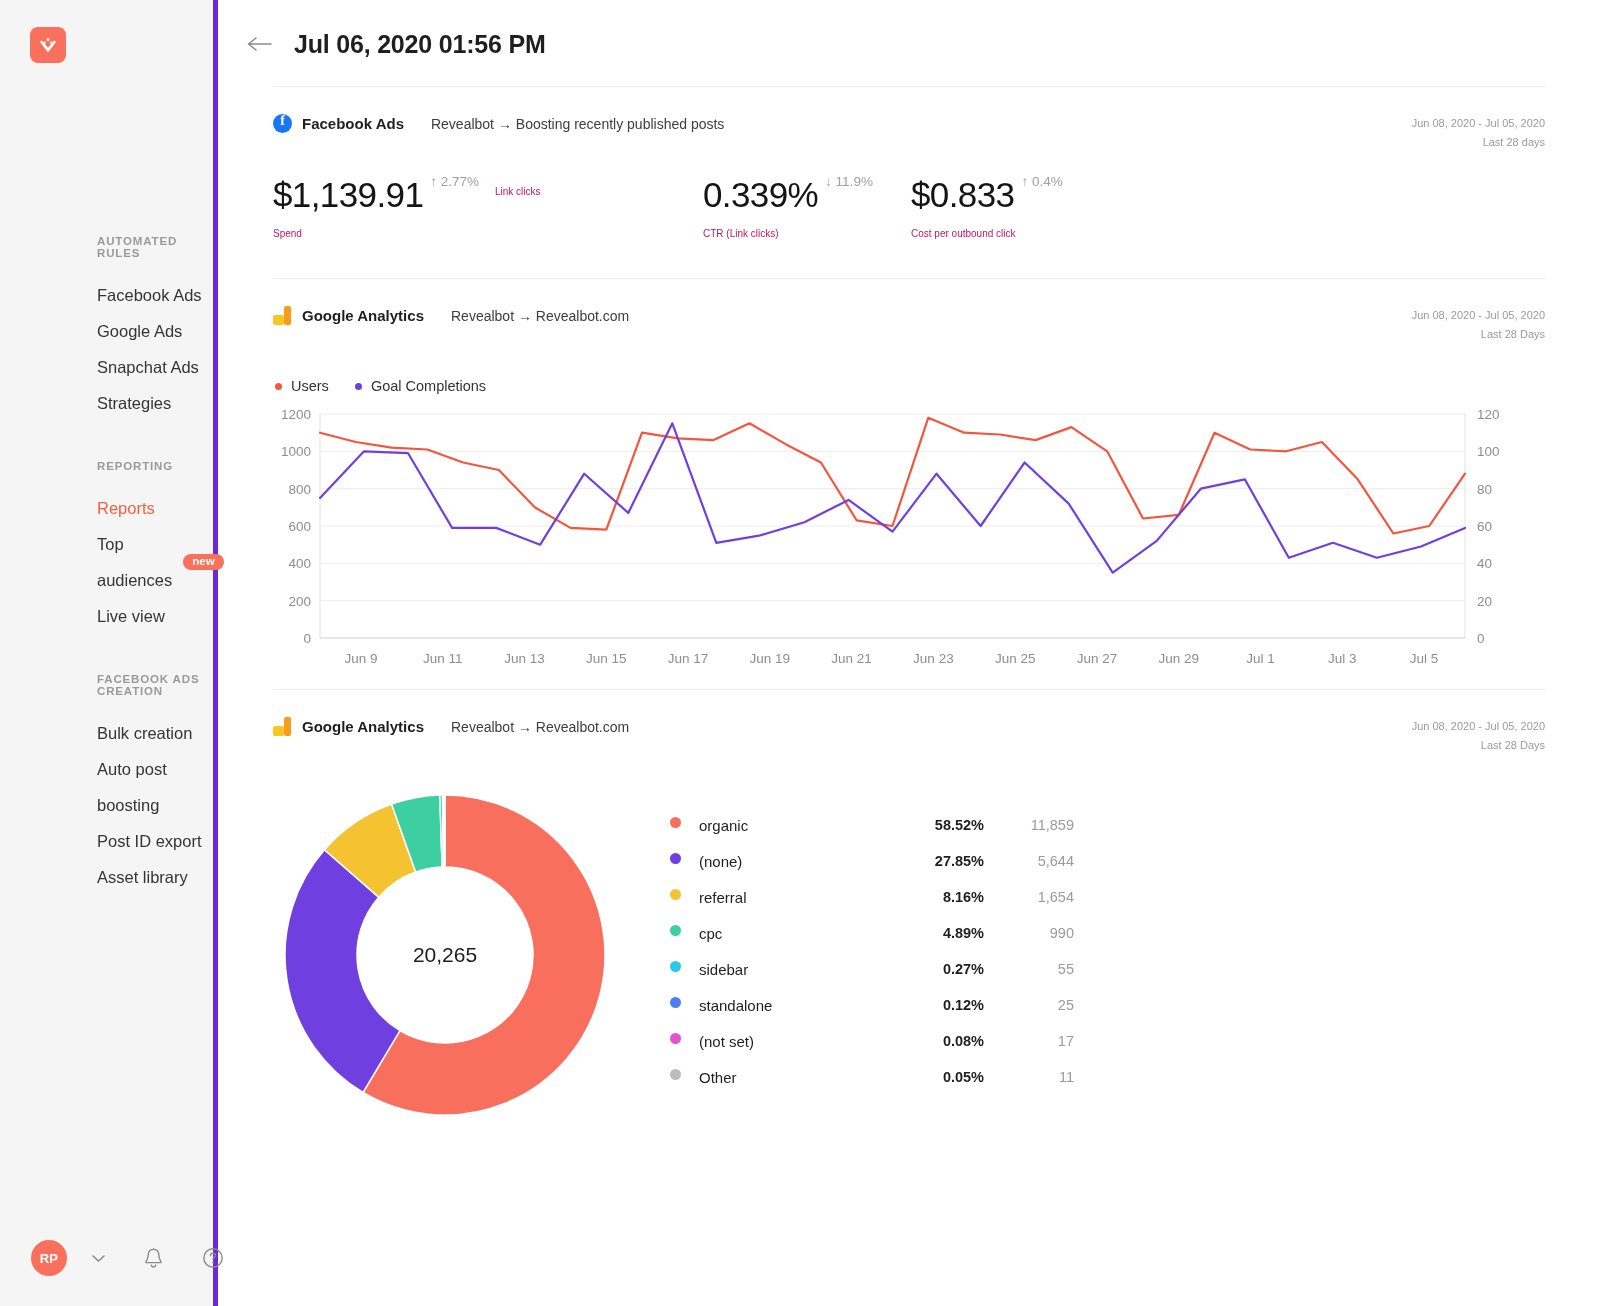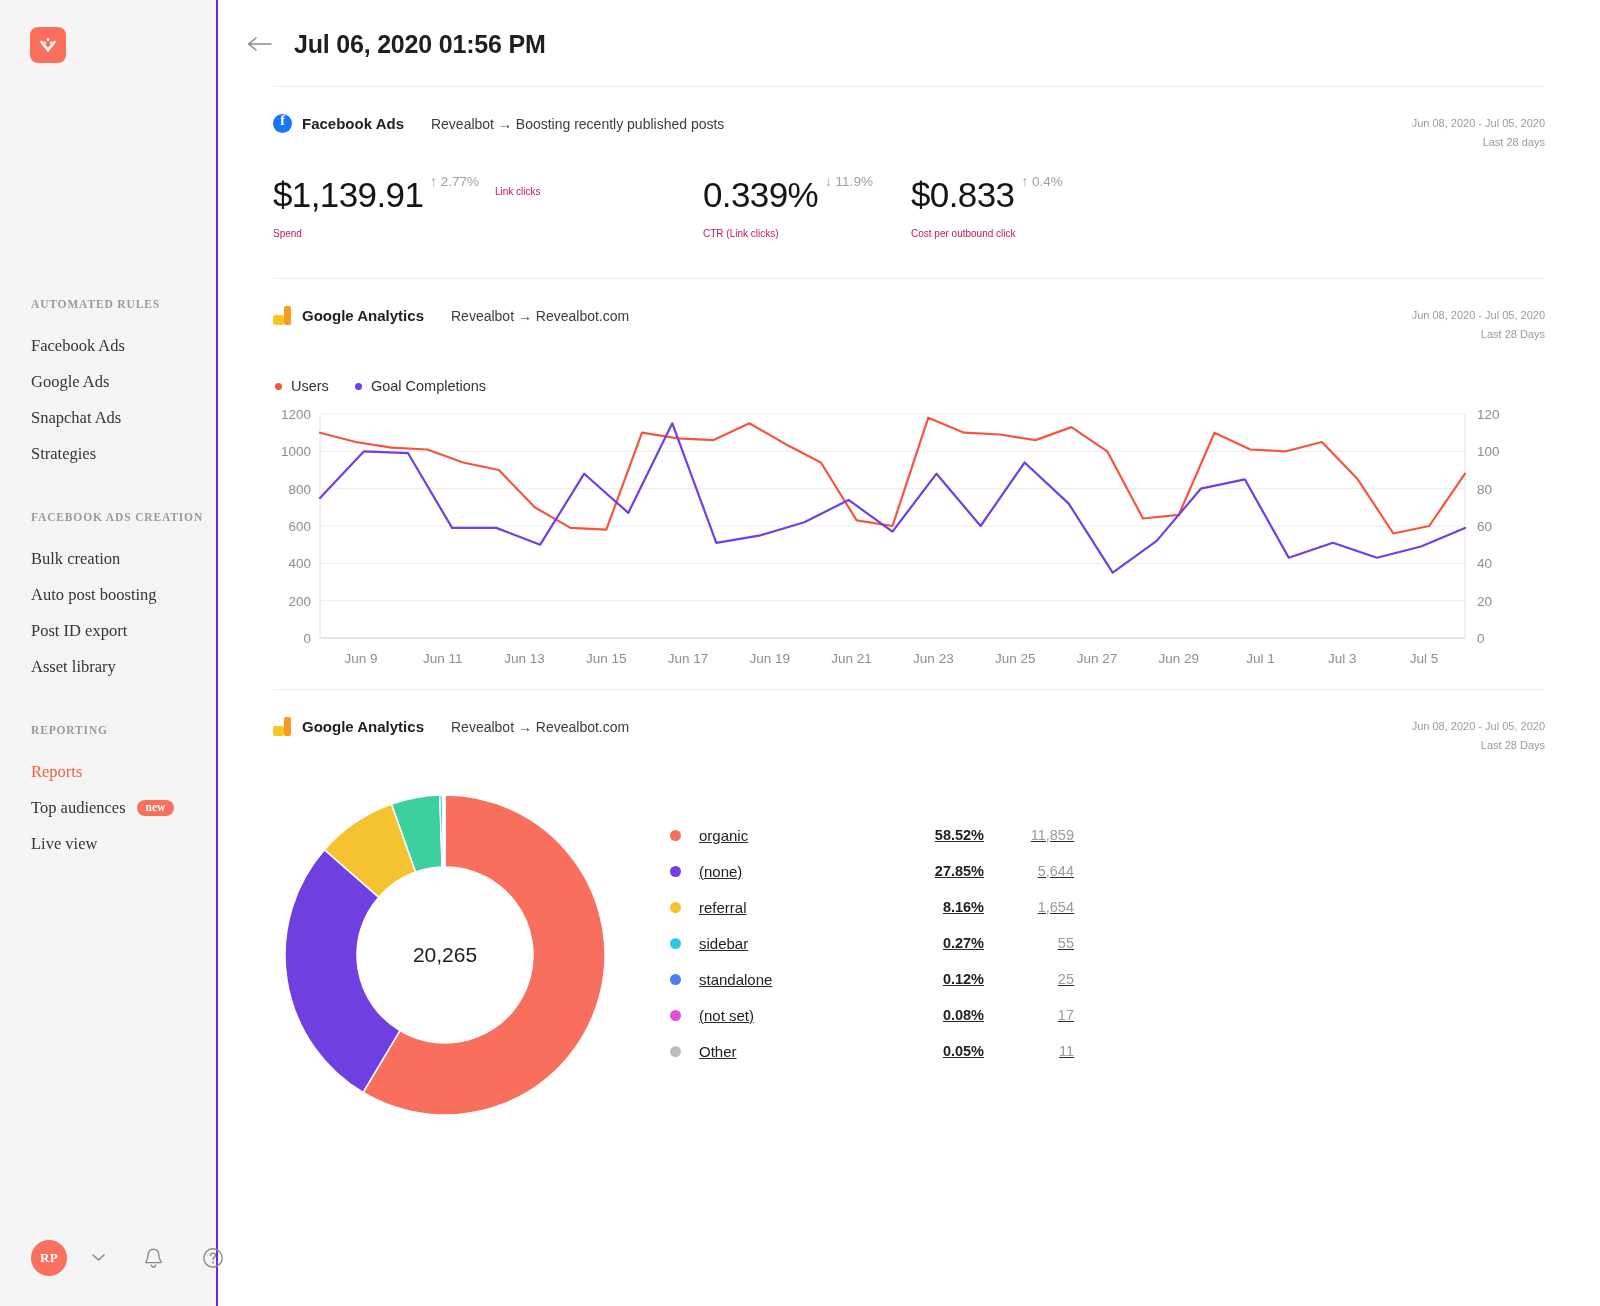--- a/index.html
+++ b/index.html
@@ -9,25 +9,24 @@
     background: #ffffff;
     color: #2c2c2c;
     overflow: hidden;
   }
   .app { display: flex; width: 1600px; height: 1306px; }
 
   
   .sidebar {
     width: 218px; height: 1306px;
     background: #f5f5f5;
-    border-right: 2px solid #6d28d9;
-    display: flex; flex-direction: column;
+    border-right: 5px solid #6d28d9;
+    display: flex; flex-direction: row;
     position: relative;
     flex: 0 0 218px;
-    font-family: Liberation Serif, serif;
   }
   .logo-wrap { padding: 27px 0 0 30px; }
   .logo {
     width: 36px; height: 36px; border-radius: 8px;
     background: #f9705c;
     display: flex; align-items: center; justify-content: center;
   }
   .nav { margin-top: 235px; padding: 0 0 0 31px; }
   .nav-section-title {
     font-size: 11.5px; letter-spacing: 0.85px; color: #9a9a9a;
@@ -121,21 +120,21 @@
 
   
   .donut-row { display: flex; align-items: flex-start; padding-top: 30px; }
   .donut-holder { position: relative; width: 340px; height: 340px; margin-left: 2px; }
   .donut-center {
     position: absolute; left: 0; right: 0; top: 0; bottom: 0;
     display: flex; align-items: center; justify-content: center;
     font-size: 21px; color: #1d1d1d;
   }
   .legend-table { margin-left: 55px; margin-top: 32px; }
-  .legend-row { display: flex; align-items: center; height: 36px; text-decoration: underline; }
+  .legend-row { display: flex; align-items: flex-start; height: 36px; }
   .legend-dot { width: 11px; height: 11px; border-radius: 50%; flex: 0 0 11px; }
   .legend-label { width: 205px; font-size: 15px; color: #1f1f1f; margin-left: 18px; }
   .legend-pct { width: 80px; text-align: right; font-size: 14.5px; font-weight: 700; color: #1f1f1f; }
   .legend-val { width: 90px; text-align: right; font-size: 14.5px; color: #9b9b9b; }
 </style>
 </head>
 <body>
 
 <div class="app">
 
@@ -164,46 +163,46 @@
           </div>
         <div class="nav-item">
             <span>Snapchat Ads</span>
           </div>
         <div class="nav-item">
             <span>Strategies</span>
           </div>
       </div>
 
       <div class="nav-group">
-        <div class="nav-section-title">FACEBOOK ADS CREATION</div>
-        <div class="nav-item">
-            <span>Bulk creation</span>
-          </div>
-        <div class="nav-item">
-            <span>Auto post boosting</span>
-          </div>
-        <div class="nav-item">
-            <span>Post ID export</span>
-          </div>
-        <div class="nav-item">
-            <span>Asset library</span>
-          </div>
-      </div>
-
-      <div class="nav-group">
         <div class="nav-section-title">REPORTING</div>
         <div class="nav-item active">
             <span>Reports</span>
           </div>
         <div class="nav-item">
           <span>Top audiences</span>
           <span class="badge-new">new</span>
         </div>
         <div class="nav-item">
             <span>Live view</span>
+          </div>
+      </div>
+
+      <div class="nav-group">
+        <div class="nav-section-title">FACEBOOK ADS CREATION</div>
+        <div class="nav-item">
+            <span>Bulk creation</span>
+          </div>
+        <div class="nav-item">
+            <span>Auto post boosting</span>
+          </div>
+        <div class="nav-item">
+            <span>Post ID export</span>
+          </div>
+        <div class="nav-item">
+            <span>Asset library</span>
           </div>
       </div>
     </nav>
 
     <div class="sidebar-footer">
       <div class="avatar">RP</div>
       <span class="chev">
         <svg width="13" height="9" viewBox="0 0 13 9">
             <path d="M1 2 L6.5 7 L12 2" stroke="#8a8a8a" stroke-width="1.6" fill="none" stroke-linecap="round" stroke-linejoin="round"></path>
           </svg>
@@ -399,20 +398,26 @@
               <span class="legend-pct">27.85%</span>
               <span class="legend-val">5,644</span>
             </div>
             <div class="legend-row">
               <span class="legend-dot" style="background:#f5c231"></span>
               <span class="legend-label">referral</span>
               <span class="legend-pct">8.16%</span>
               <span class="legend-val">1,654</span>
             </div>
             <div class="legend-row">
+              <span class="legend-dot" style="background:#3ecfa0"></span>
+              <span class="legend-label">cpc</span>
+              <span class="legend-pct">4.89%</span>
+              <span class="legend-val">990</span>
+            </div>
+            <div class="legend-row">
               <span class="legend-dot" style="background:#2ec8e6"></span>
               <span class="legend-label">sidebar</span>
               <span class="legend-pct">0.27%</span>
               <span class="legend-val">55</span>
             </div>
             <div class="legend-row">
               <span class="legend-dot" style="background:#4d7fee"></span>
               <span class="legend-label">standalone</span>
               <span class="legend-pct">0.12%</span>
               <span class="legend-val">25</span>

